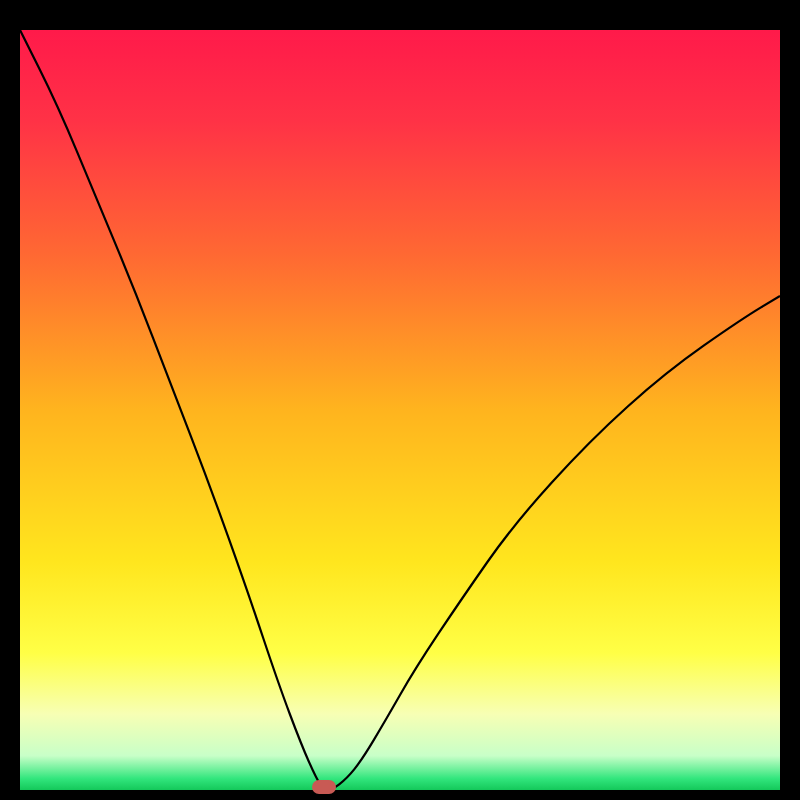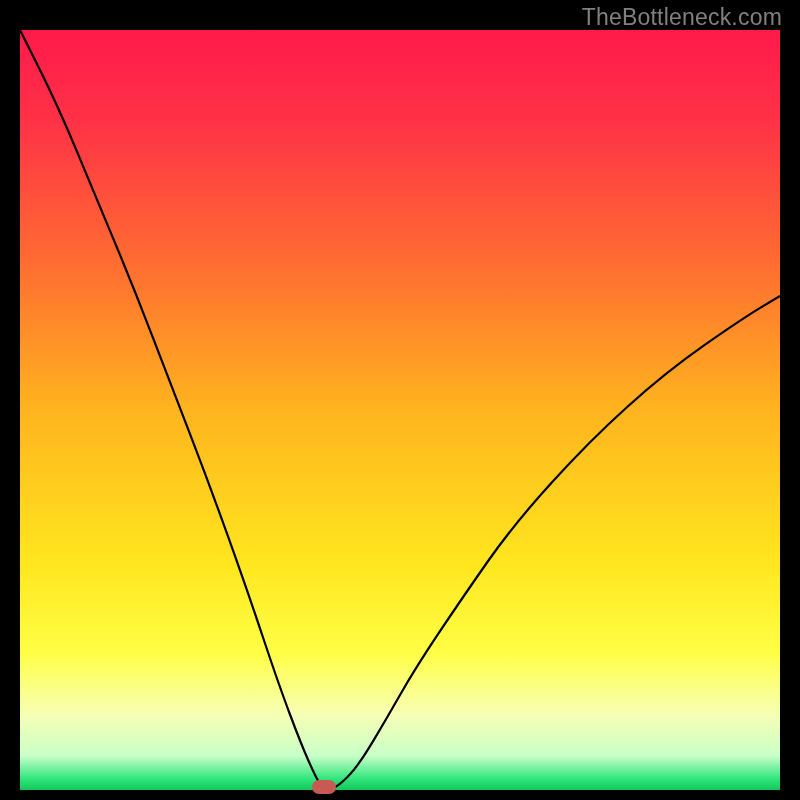--- a/index.html
+++ b/index.html
@@ -47,21 +47,20 @@
     border-radius: 7px;
     transform: translate(-50%, -50%);
     z-index: 4;
   }
 </style>
 </head>
 <body>
 
 <div class="frame">
 
-  <div class="watermark">TheBottleneck.com</div>
 
   <div class="plot-area">
     <svg id="plot-svg" viewBox="0 0 760 760" preserveAspectRatio="none">
       <defs>
         <linearGradient id="bg-grad" x1="0" y1="0" x2="0" y2="1">
             <stop offset="0%" stop-color="#ff1a4a"></stop>
             <stop offset="12%" stop-color="#ff3246"></stop>
             <stop offset="30%" stop-color="#ff6a32"></stop>
             <stop offset="50%" stop-color="#ffb41e"></stop>
             <stop offset="70%" stop-color="#ffe61e"></stop>

